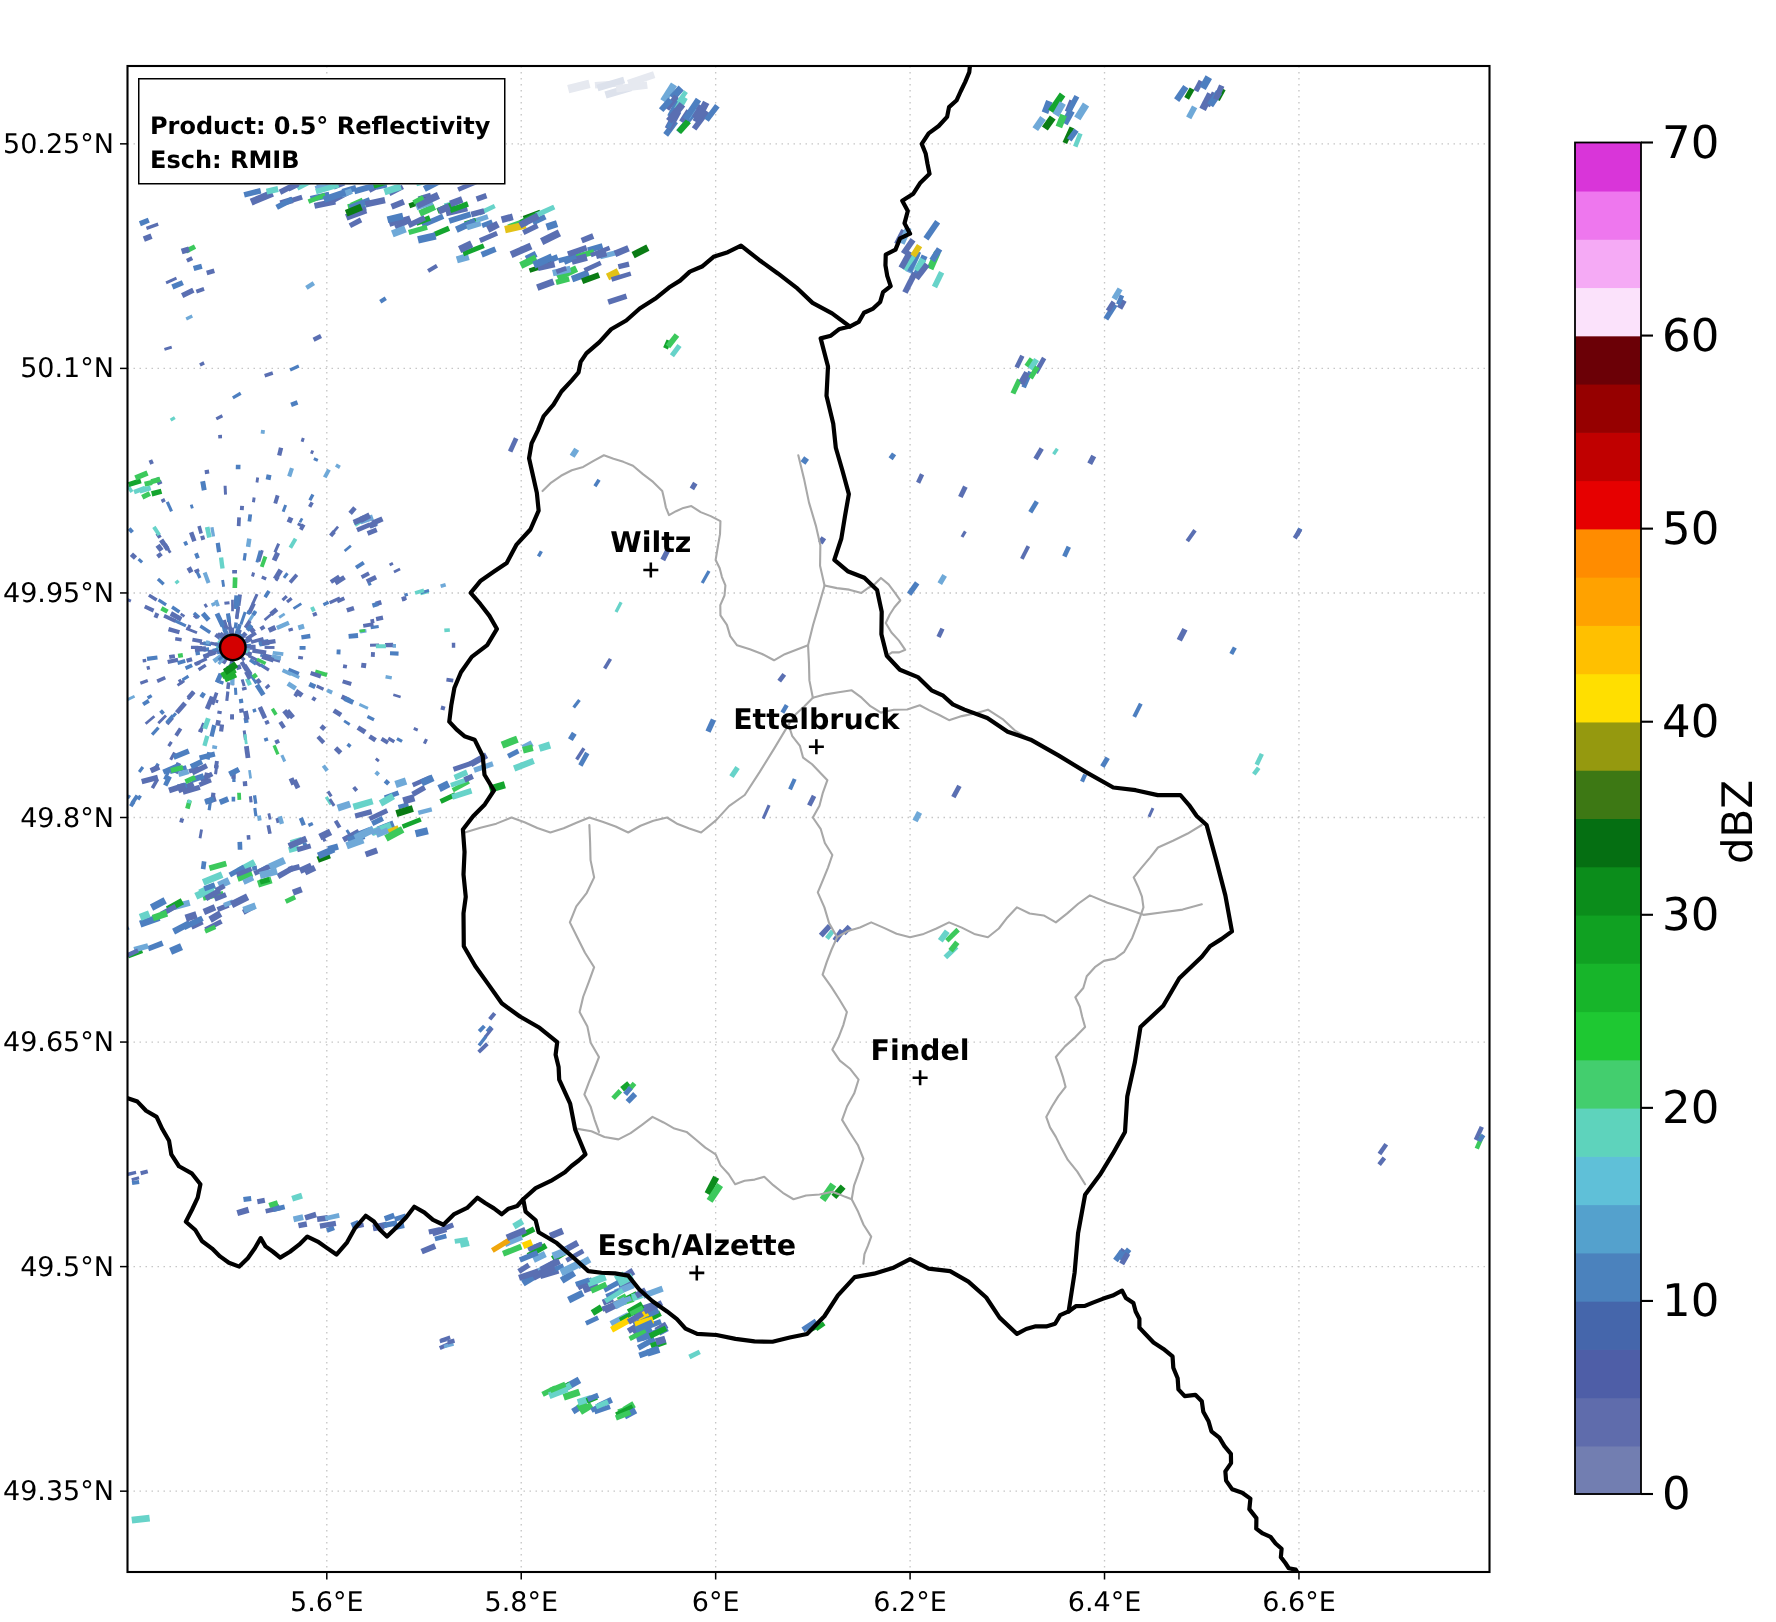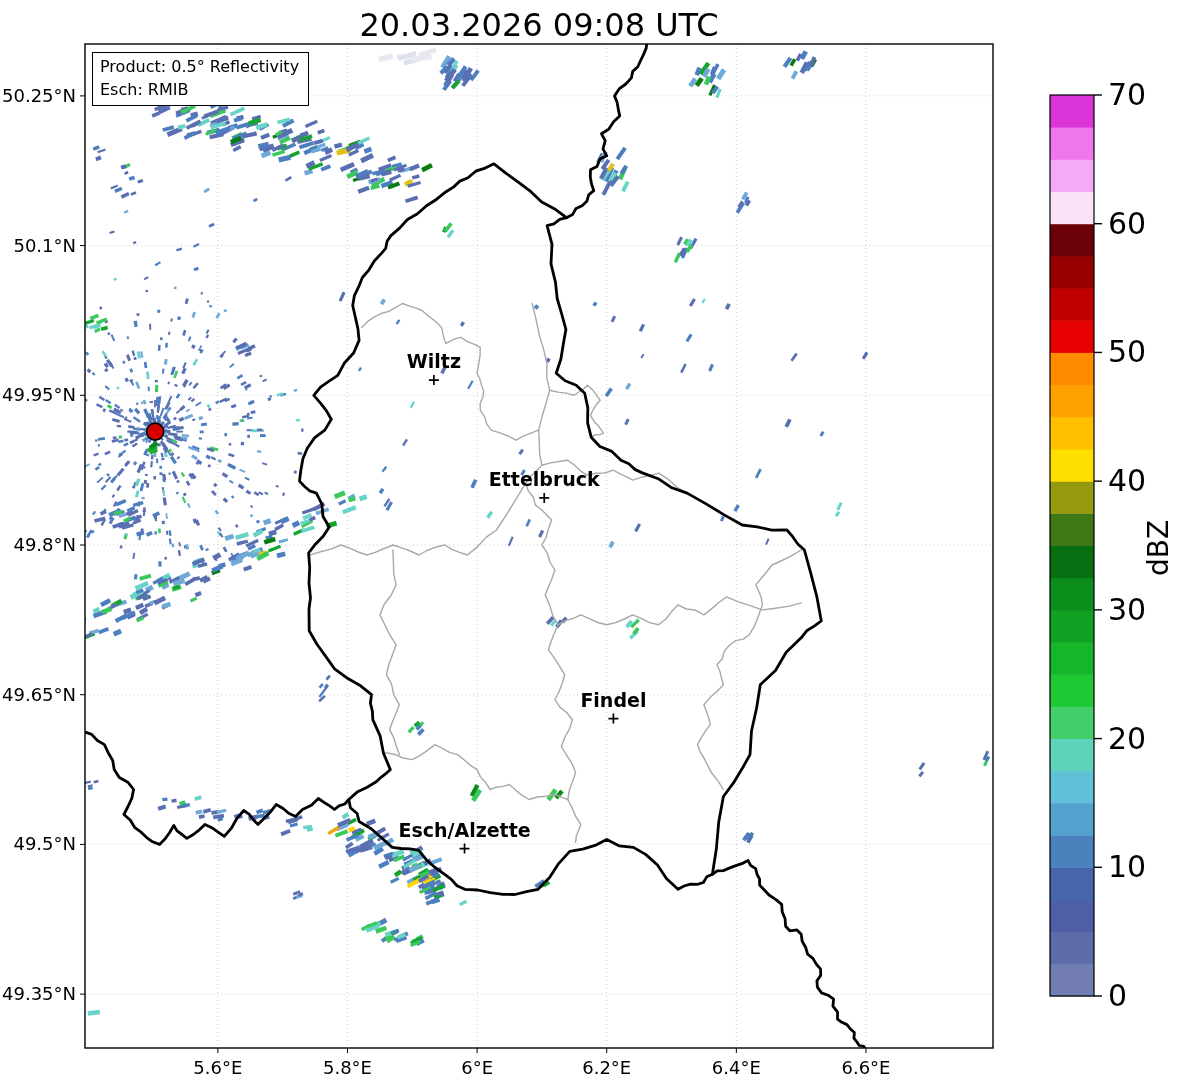--- a/index.html
+++ b/index.html
@@ -1,30 +1,29 @@
 <!DOCTYPE html>
 <html><head>
 <meta charset="utf-8">
 <style>
   html,body{margin:0;padding:0;background:#ffffff;}
   .stage{position:relative;width:1184px;height:1081px;background:#ffffff;overflow:hidden;
          font-family:"DejaVu Sans","Liberation Sans",sans-serif;}
   .fig-title{position:absolute;left:85px;top:6px;width:908px;text-align:center;
              font-size:32px;color:#000;}
   .product-box{position:absolute;left:92px;top:52px;background:#ffffff;
-               border:1.4px solid #000;padding:3px 9px 4px 7px;font-size:16px;
-               line-height:1.42;color:#000;z-index:5;}
+               border:1.4px solid #000;padding:20px 9px 4px 7px;font-size:16px;
+               line-height:1.42;color:#000;z-index:5;font-weight:bold;}
   svg{position:absolute;left:0;top:0;}
   text{font-family:"DejaVu Sans","Liberation Sans",sans-serif;}
 </style>
 </head>
 <body>
 
 <div class="stage">
-  <div class="fig-title">20.03.2026 09:08 UTC</div>
 
   <svg id="map-svg" width="1184" height="1081" viewBox="0 0 1184 1081">
     <defs>
       <clipPath id="plotclip">
           <rect x="85" y="44" width="908" height="1004"></rect>
         </clipPath>
     </defs>
     <g id="g-grid">
         <line x1="217.8622412562455" y1="44" x2="217.8622412562455" y2="1048" stroke="#c6c6c6" stroke-width="0.9" stroke-dasharray="1 3"></line>
         <line x1="347.4839400428266" y1="44" x2="347.4839400428266" y2="1048" stroke="#c6c6c6" stroke-width="0.9" stroke-dasharray="1 3"></line>

